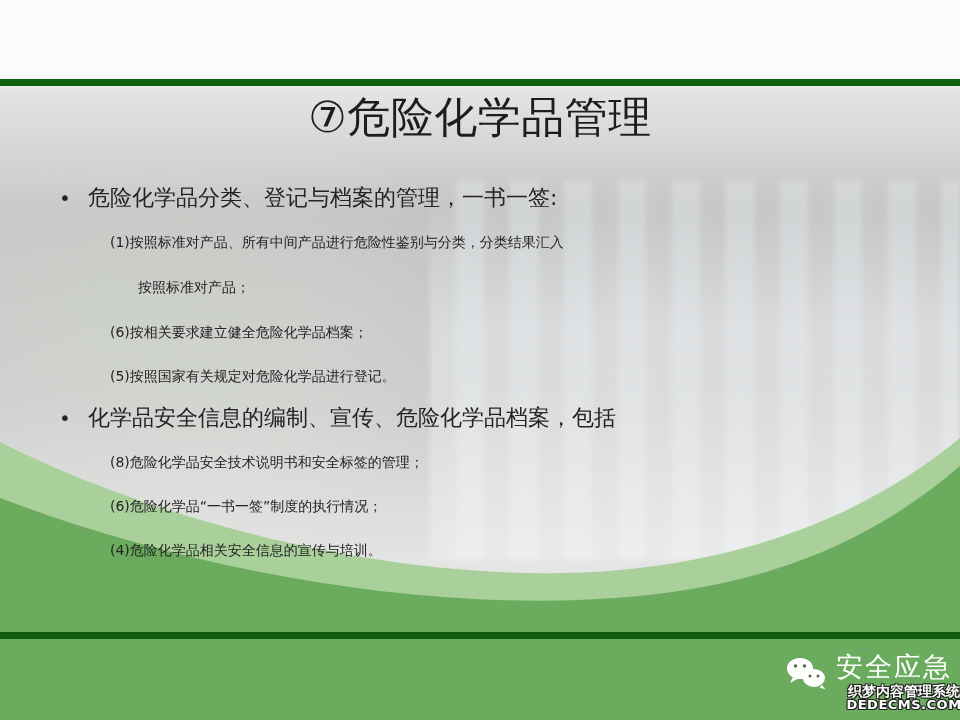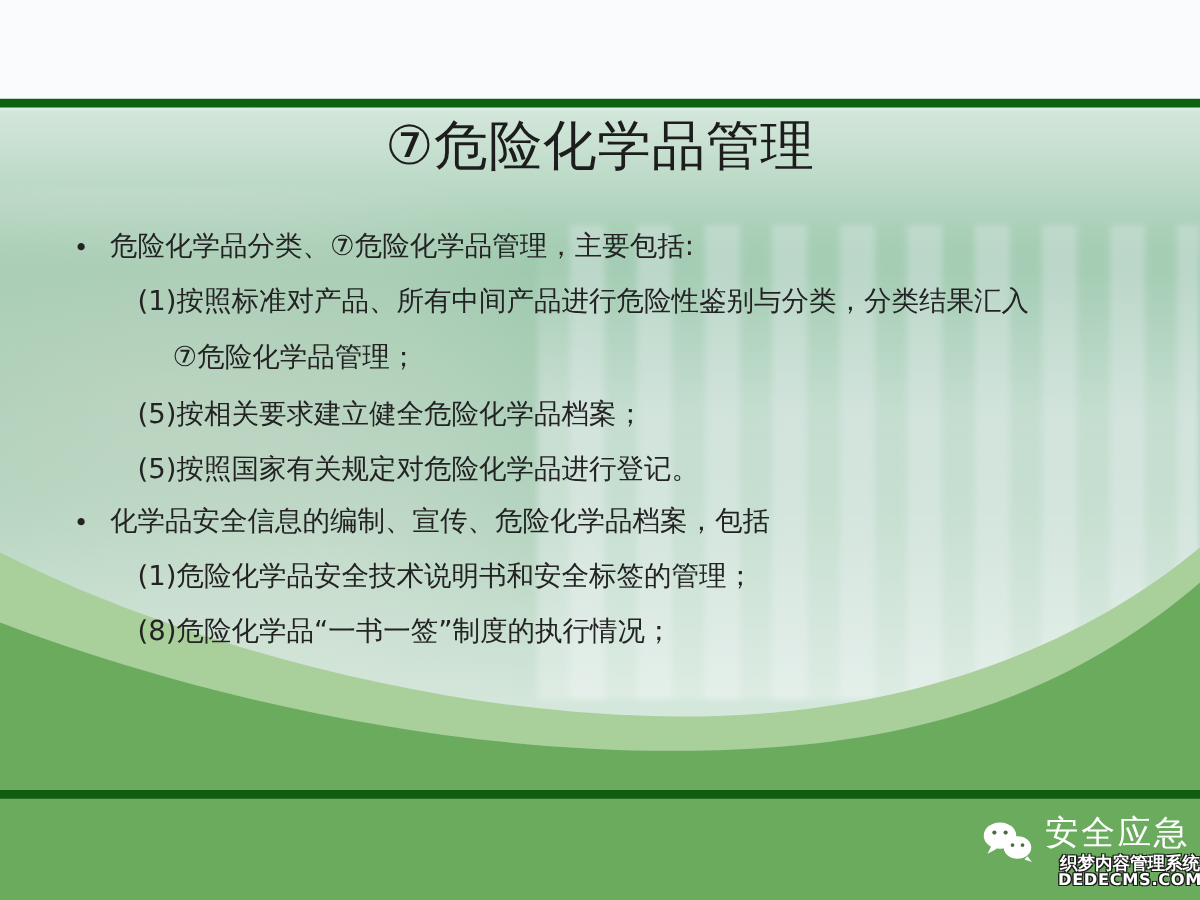--- a/index.html
+++ b/index.html
@@ -10,21 +10,21 @@
   }
   body {
     font-family: "DejaVu Sans", "Liberation Sans", sans-serif;
   }
 
   #slide {
     position: relative;
     width: 960px;
     height: 720px;
     overflow: hidden;
-    background: #15803d;
+    background: #737373;
   }
 
   
   .bg-photo {
     position: absolute;
     left: 0;
     top: 0;
     width: 960px;
     height: 720px;
     background:
@@ -134,21 +134,21 @@
     top: 0;
     line-height: 40px;
     font-size: 20px;
     color: #232323;
   }
   .lvl1 .t { font-size: 22px; }
 
   .lvl2 {
     padding-left: 62px;
     line-height: 44px;
-    font-size: 22px;
+    font-size: 14px;
     text-indent: 0;
   }
   .lvl2 .cont {
     display: block;
     padding-left: 28px;
     line-height: 46px;
   }
 
   
   .brand {
@@ -225,50 +225,53 @@
       <rect x="0" y="212" width="960" height="7" fill="#125c12"></rect>
     </svg>
   </div>
 
   <div class="title">⑦危险化学品管理</div>
 
   <div class="body-block">
 
     <div class="lvl1">
       <span class="dot">•</span>
-      <span class="t">危险化学品分类、⑦危险化学品管理，主要包括:</span>
+      <span class="t">危险化学品分类、登记与档案的管理，一书一签:</span>
     </div>
 
     <div class="lvl2">
       <span>(1)按照标准对产品、所有中间产品进行危险性鉴别与分类，分类结果汇入</span>
-      <span class="cont">⑦危险化学品管理；</span>
-    </div>
-
-    <div class="lvl2">
-      <span>(5)按相关要求建立健全危险化学品档案；</span>
+      <span class="cont">按照标准对产品；</span>
+    </div>
+
+    <div class="lvl2">
+      <span>(6)按相关要求建立健全危险化学品档案；</span>
     </div>
 
     <div class="lvl2">
       <span>(5)按照国家有关规定对危险化学品进行登记。</span>
     </div>
 
     <div class="lvl1">
       <span class="dot">•</span>
       <span class="t">化学品安全信息的编制、宣传、危险化学品档案，包括</span>
     </div>
 
     <div class="lvl2">
-      <span>(1)危险化学品安全技术说明书和安全标签的管理；</span>
-    </div>
-
-    <div class="lvl2">
-      <span>(8)危险化学品“一书一签”制度的执行情况；</span>
-    </div>
-
-
+      <span>(8)危险化学品安全技术说明书和安全标签的管理；</span>
+    </div>
+
+    <div class="lvl2">
+      <span>(6)危险化学品“一书一签”制度的执行情况；</span>
+    </div>
+
+
+    <div class="lvl2">
+      <span>(4)危险化学品相关安全信息的宣传与培训。</span>
+    </div>
 
   </div>
 
   <div class="brand">
     <svg class="wechat-icon" viewBox="0 0 46 34" xmlns="http://www.w3.org/2000/svg">
       <ellipse cx="16" cy="12.5" rx="13" ry="10.5" fill="#ffffff"></ellipse>
       <polygon points="9,21 6,27 13.5,23" fill="#ffffff"></polygon>
       <circle cx="11.5" cy="10" r="1.7" fill="#4f6b46"></circle>
       <circle cx="20.5" cy="10" r="1.7" fill="#4f6b46"></circle>
       <ellipse cx="30" cy="22" rx="11" ry="9" fill="#ffffff"></ellipse>

